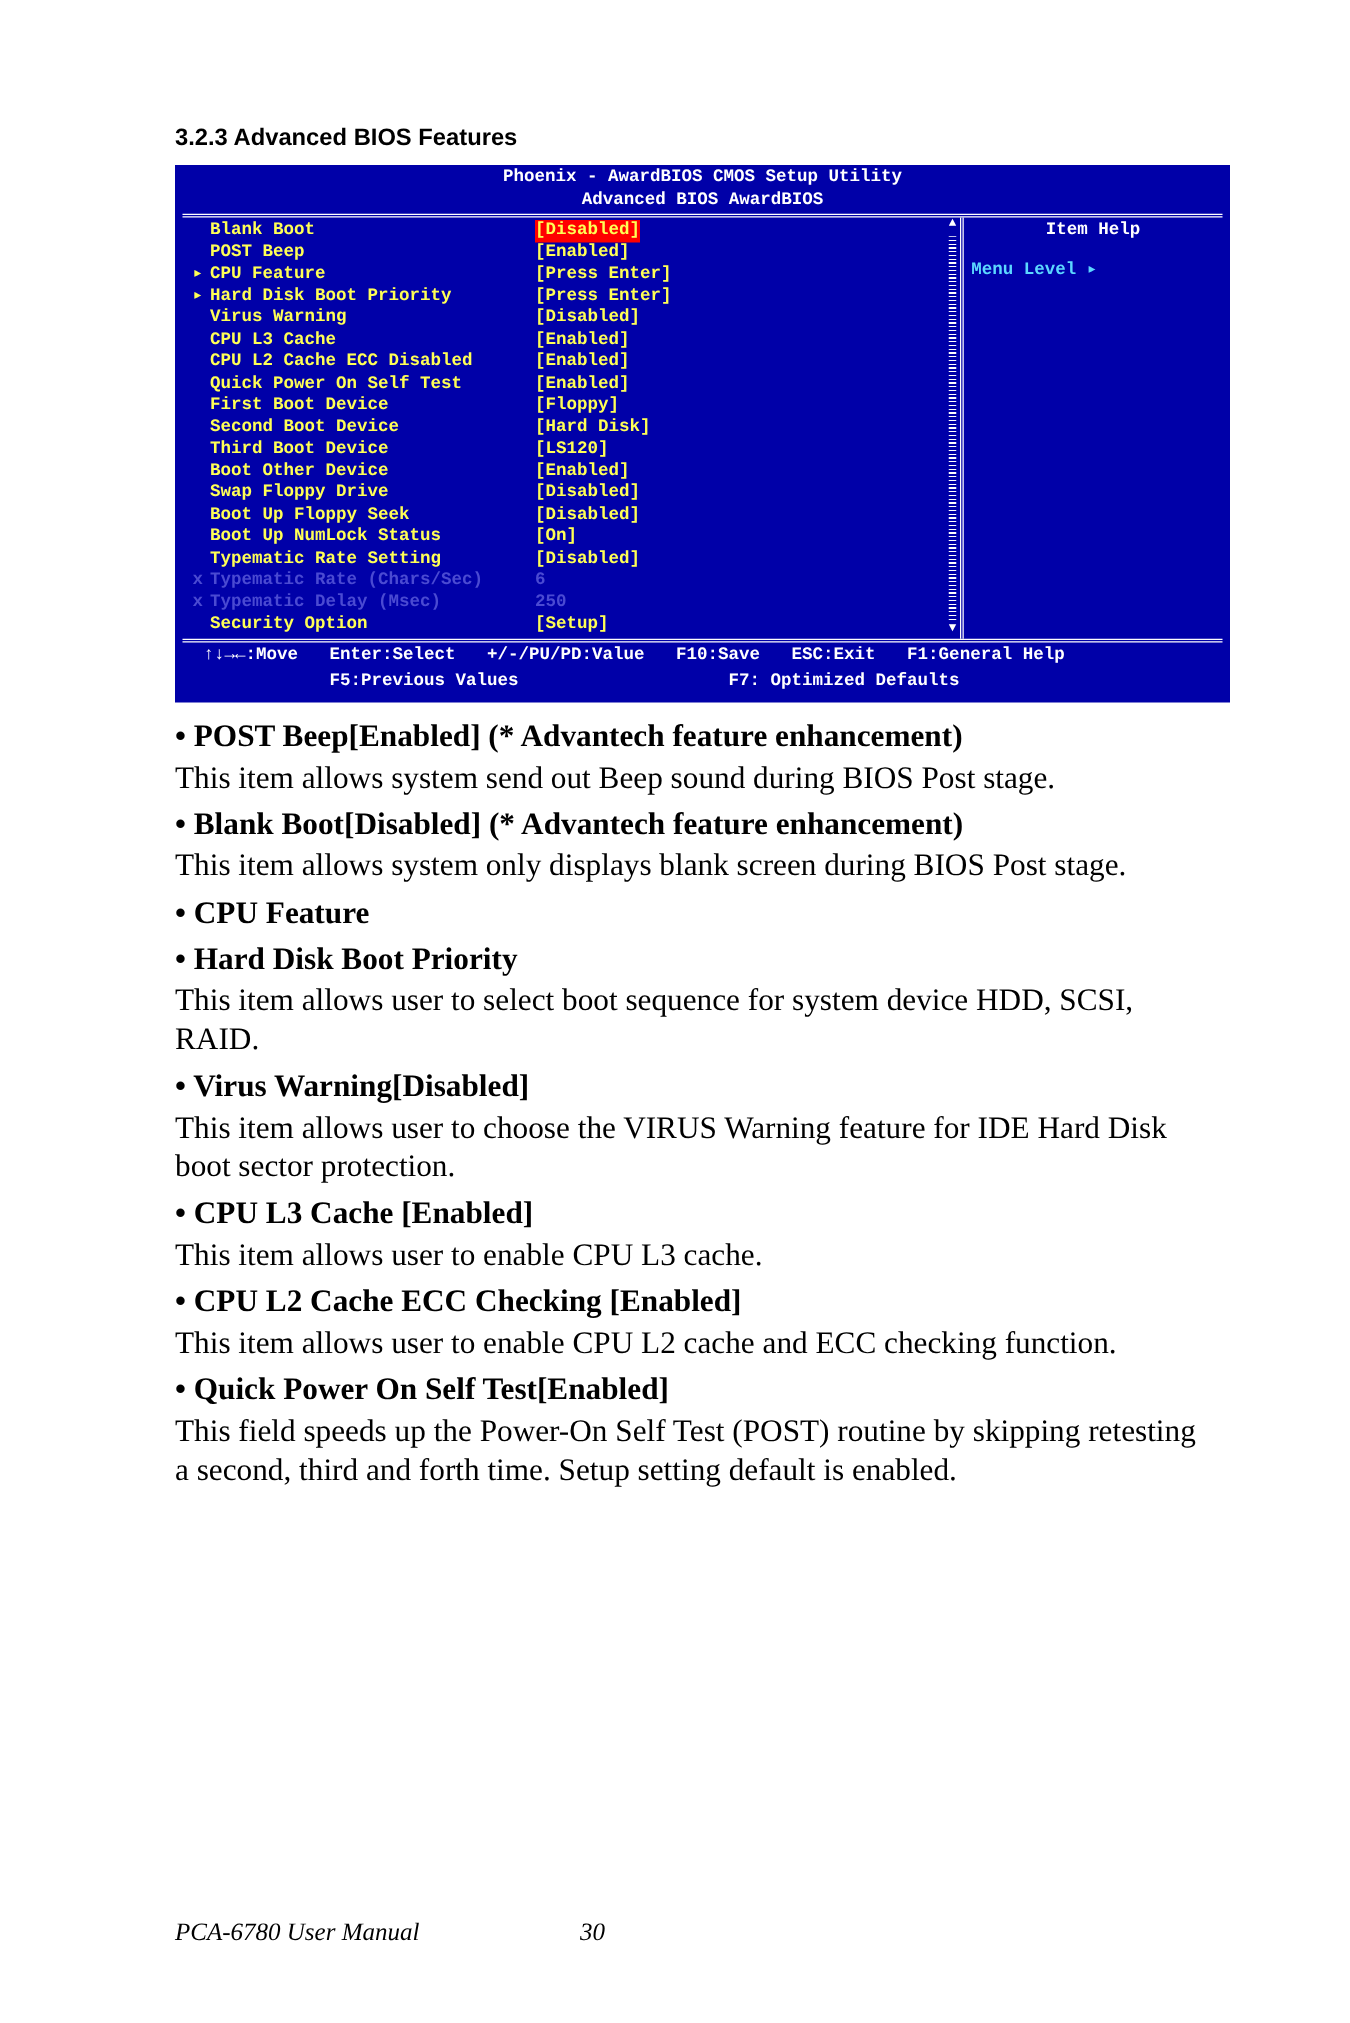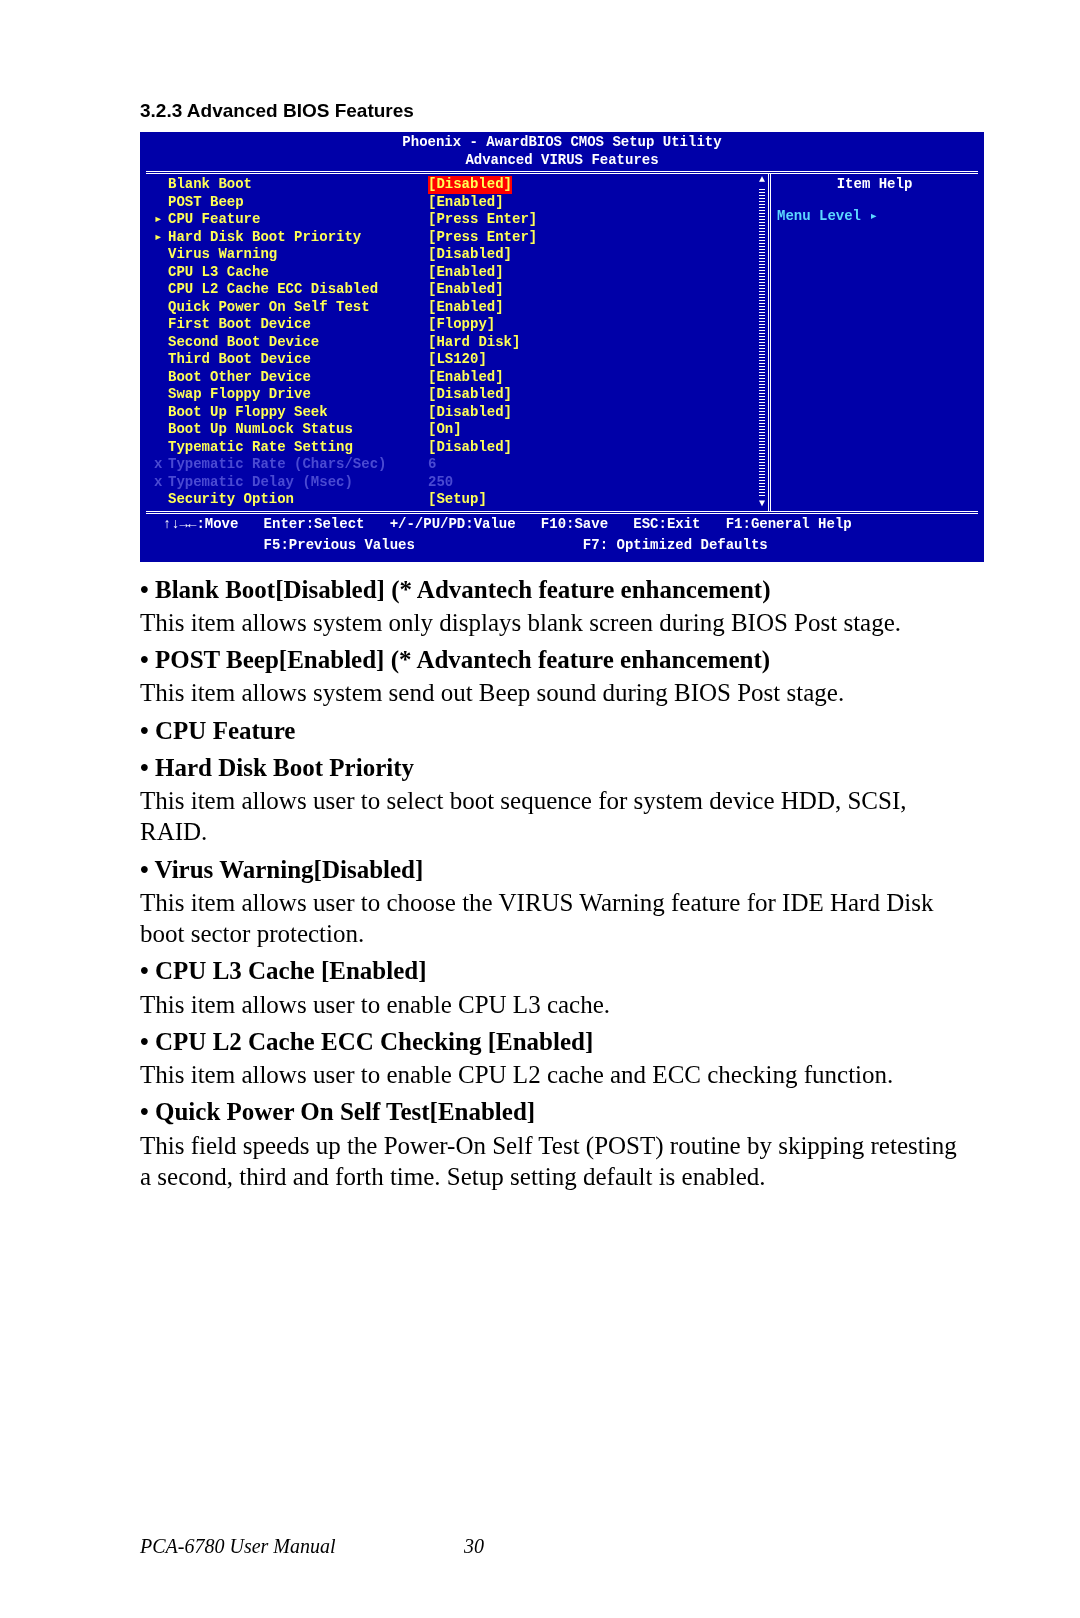--- a/index.html
+++ b/index.html
@@ -96,21 +96,21 @@
   .footer .pn { position: absolute; left: 324px; font-style: italic; }
 </style>
 </head>
 <body>
 
 <div class="page">
   <h1 class="section-heading">3.2.3 Advanced BIOS Features</h1>
 
   <div class="bios">
     <div class="bios-titlebar">Phoenix - AwardBIOS CMOS Setup Utility</div>
-    <div class="bios-subtitle">Advanced VIRUS Features</div>
+    <div class="bios-subtitle">Advanced BIOS AwardBIOS</div>
     <div class="bios-main">
       <div class="bios-left" id="bios-left">
         <div class="scroll-col">
           <span class="arrow-up">▲</span>
           <div class="track"></div>
           <span class="arrow-down">▼</span>
         </div>
       <div class="bios-row selected"><span class="arrow"> </span><span class="name">Blank Boot                 </span><span class="value">[Disabled]</span></div>
           <div class="bios-row"><span class="arrow"> </span><span class="name">POST Beep                  </span><span class="value">[Enabled]</span></div>
           <div class="bios-row"><span class="arrow">▸</span><span class="name">CPU Feature                </span><span class="value">[Press Enter]</span></div>
@@ -135,26 +135,26 @@
         <div class="help-title">Item Help</div>
         <div class="help-row">Menu Level   ▸</div>
       </div>
     </div>
     <div class="bios-footer">  ↑↓→←:Move   Enter:Select   +/-/PU/PD:Value   F10:Save   ESC:Exit   F1:General Help</div>
     <div class="bios-footer">              F5:Previous Values                    F7: Optimized Defaults</div>
   </div>
 
   <div class="content" id="content">
       <div class="item">
+        <div class="hdr">•  POST Beep[Enabled] (* Advantech feature enhancement)</div>
+        <p>This item allows system send out Beep sound during BIOS Post stage.</p>
+      </div>
+      <div class="item">
         <div class="hdr">•  Blank Boot[Disabled] (* Advantech feature enhancement)</div>
         <p>This item allows system only displays blank screen during BIOS Post stage.</p>
-      </div>
-      <div class="item">
-        <div class="hdr">•  POST Beep[Enabled] (* Advantech feature enhancement)</div>
-        <p>This item allows system send out Beep sound during BIOS Post stage.</p>
       </div>
       <div class="item">
         <div class="hdr">•  CPU Feature</div>
       </div>
       <div class="item">
         <div class="hdr">•  Hard Disk Boot Priority</div>
         <p>This item allows user to select boot sequence for system device HDD, SCSI, RAID.</p>
       </div>
       <div class="item">
         <div class="hdr">•  Virus Warning[Disabled]</div>

